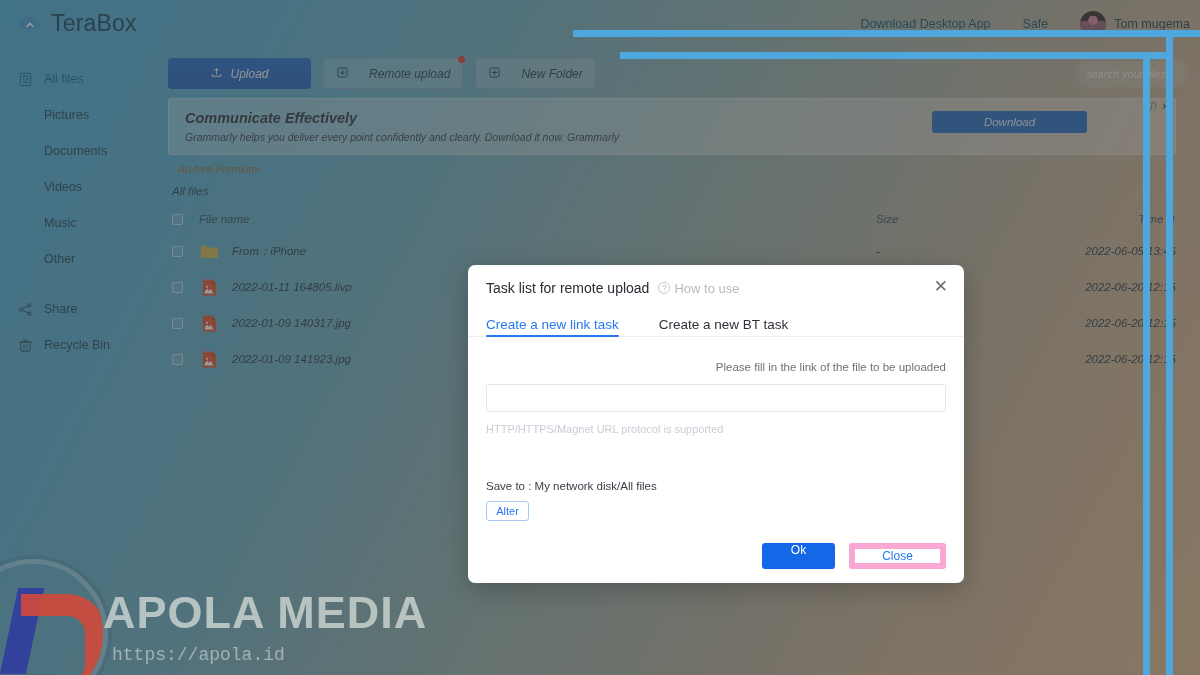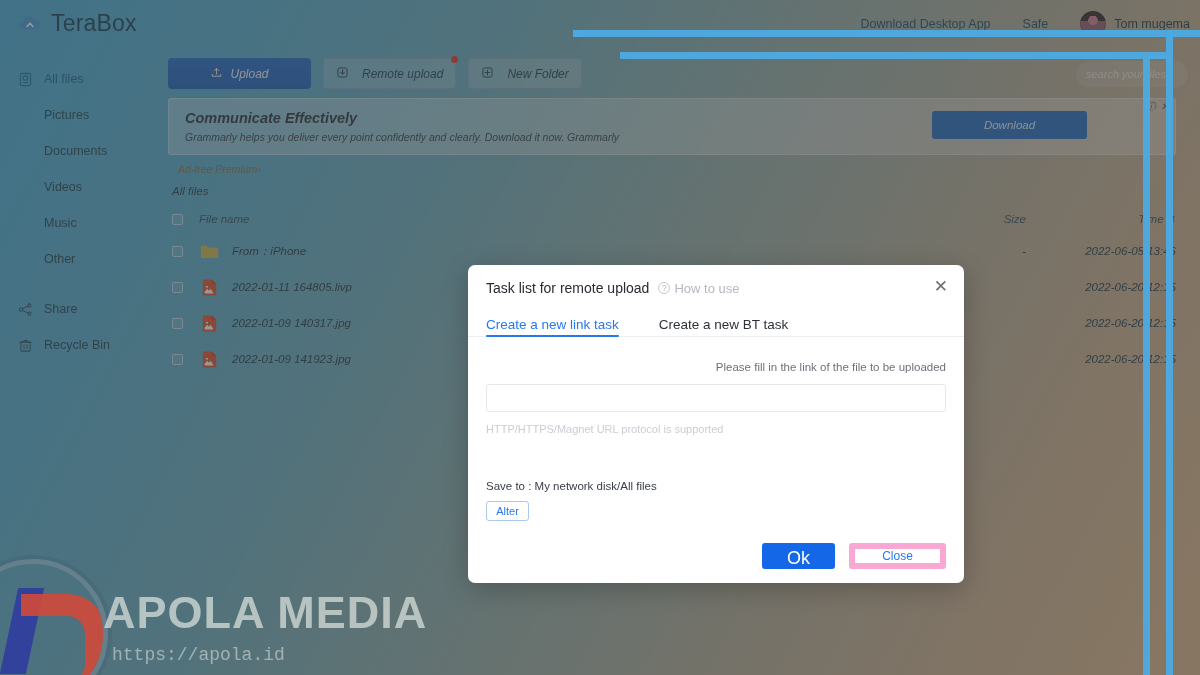--- a/index.html
+++ b/index.html
@@ -84,21 +84,21 @@
   .btn-upload {
     width: 143px; height: 31px; border-radius: 4px;
     background: linear-gradient(180deg,#1668c8,#0f5dbb);
     color: #eaf2fb; font-size: 12px;
     display: flex; align-items: center; justify-content: center; gap: 7px;
   }
   .btn-outline {
     height: 31px; border-radius: 4px;
     border: 1px solid #7da4bd; background: rgba(255,255,255,.18);
     color: #15384a; font-size: 12px;
-    display: flex; align-items: center; justify-content: center; gap: 13px;
+    display: flex; align-items: center; justify-content: center; gap: 20px;
     padding: 0 12px; position: relative;
   }
   .dot-badge {
     position: absolute; top: -3px; right: -3px;
     width: 7px; height: 7px; border-radius: 50%; background: #e0322b;
   }
   .search-box {
     margin-left: auto; margin-right: 12px;
     width: 112px; height: 26px; border-radius: 13px;
     background: rgba(255,255,255,.13);
@@ -112,21 +112,21 @@
     position: relative;
     height: 57px; border-radius: 3px;
     background: rgba(255,255,255,.30);
     border: 1px solid rgba(255,255,255,.28);
     display: flex; align-items: center; padding: 0 16px;
   }
   .promo-title { font-size: 14.5px; font-weight: bold; color: #1d2b33; }
   .promo-sub { font-size: 10.5px; color: #2b3a42; margin-top: 5px; }
   .promo-dl {
     position: absolute; right: 88px; top: 12px;
-    width: 155px; height: 28px; border-radius: 3px;
+    width: 155px; height: 22px; border-radius: 3px;
     background: #1766be; color: #dfeaf6; font-size: 11.5px;
     display: flex; align-items: center; justify-content: center;
   }
   .promo-icons {
     position: absolute; right: 6px; top: 3px;
     display: flex; gap: 5px; align-items: center;
     color: #3b5260; font-size: 10px;
   }
   .promo-icons span { line-height: 1; }
   .adfree {
@@ -142,21 +142,21 @@
   }
   .row.head { color: #2a4a57; height: 28px; }
   .cb {
     width: 11px; height: 11px; border: 1px solid rgba(255,255,255,.55);
     border-radius: 2px; flex: 0 0 auto; margin: 0 16px 0 4px;
     background: rgba(255,255,255,.10);
   }
   .fileicon { width: 21px; height: 21px; flex: 0 0 auto; margin-right: 12px; }
   .fileicon svg { display: block; }
   .fname { flex: 1 1 auto; }
-  .fsize { width: 150px; text-align: right; }
+  .fsize { width: 150px; text-align: left; }
   .ftime { width: 150px; text-align: right; white-space: nowrap; }
   .row.head .fsize { width: 150px; }
   .row.head .ftime { display: flex; justify-content: flex-end; align-items: center; gap: 4px; }
   .sort-caret { color: #1f6fd0; font-size: 10px; }
 
   
   #dim {
     position: absolute; inset: 0;
     background: rgba(70,70,70,.55);
   }
@@ -255,22 +255,22 @@
     border: 1px solid #a9c8f2; border-radius: 3px; background: #fff;
     color: #2778f0; font-size: 11px;
     display: flex; align-items: center; justify-content: center;
   }
   .m-foot {
     position: absolute; right: 18px; bottom: 14px;
     display: flex; gap: 14px;
   }
   .m-ok {
     width: 73px; height: 26px; border-radius: 3px;
-    background: #1467e6; color: #fff; font-size: 18px;
-    display: flex; align-items: flex-end; justify-content: center;
+    background: #1467e6; color: #fff; font-size: 12px;
+    display: flex; align-items: flex-start; justify-content: center;
   }
   .m-cancel {
     width: 97px; height: 26px; border-radius: 3px;
     background: #fff; border: 6px solid #f9a8d4; color: #2778f0;
     font-size: 12px;
     display: flex; align-items: center; justify-content: center;
   }
 </style>
 </head>
 <body>

